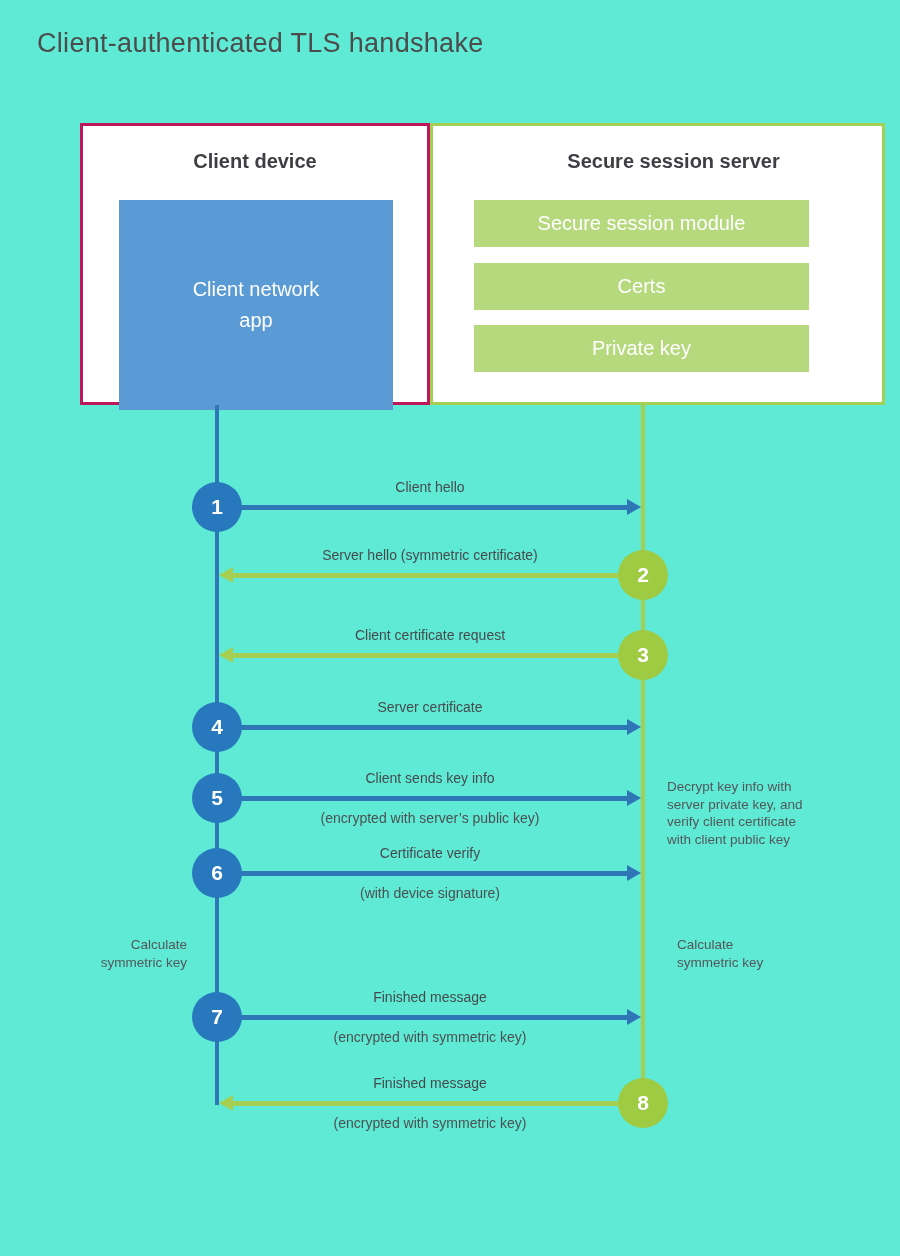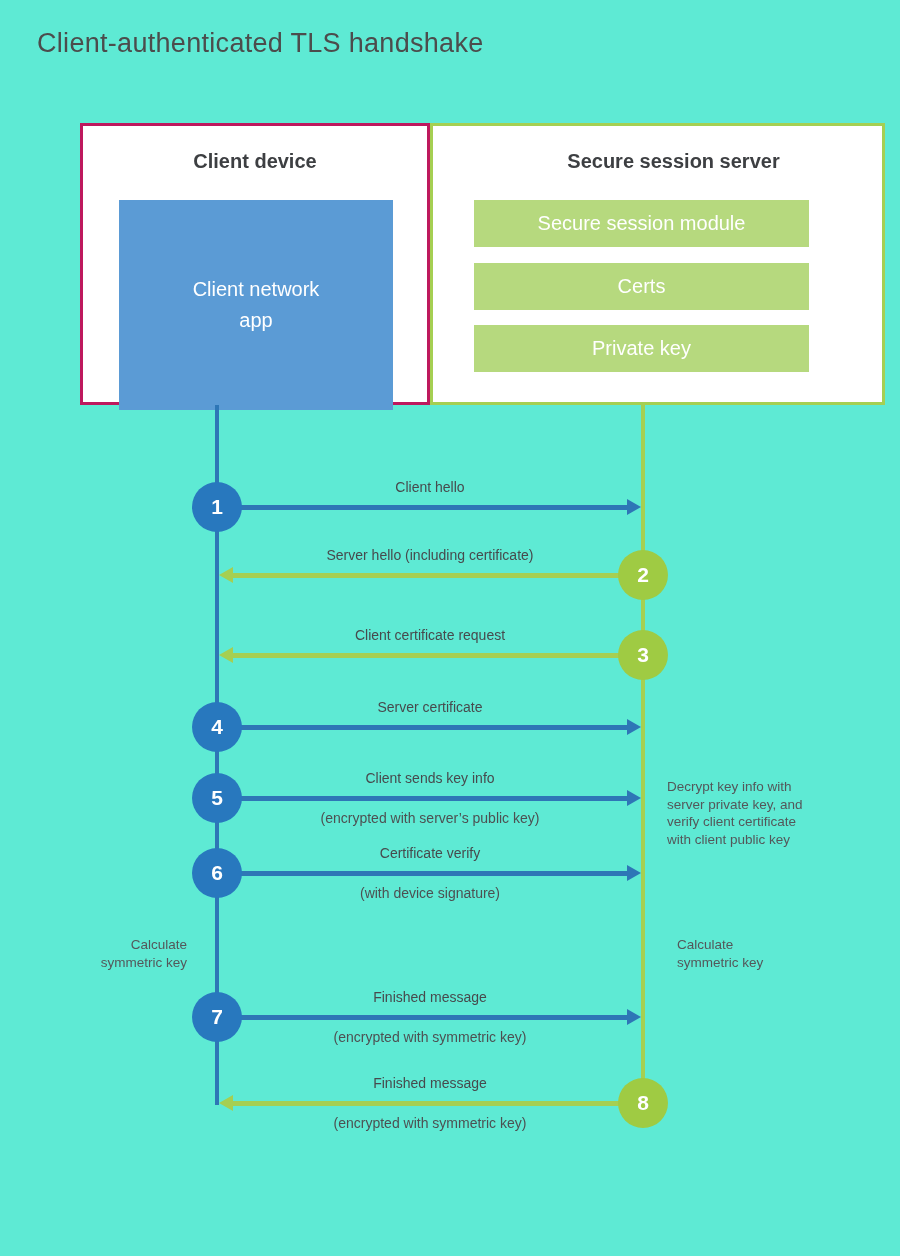--- a/index.html
+++ b/index.html
@@ -82,21 +82,21 @@
   <div class="lifeline green"></div>
 
   <div>
     <div class="lbl" style="top:474px">Client hello</div>
     <div class="shaft blue" style="top:505px"></div>
     <div class="head right" style="top:499px"></div>
     <div class="circle blue" style="top:482px">1</div>
   </div>
 
   <div>
-    <div class="lbl" style="top:542px">Server hello (including certificate)</div>
+    <div class="lbl" style="top:542px">Server hello (symmetric certificate)</div>
     <div class="shaft green" style="top:573px"></div>
     <div class="head left" style="top:567px"></div>
     <div class="circle green" style="top:550px">2</div>
   </div>
 
   <div>
     <div class="lbl" style="top:622px">Client certificate request</div>
     <div class="shaft green" style="top:653px"></div>
     <div class="head left" style="top:647px"></div>
     <div class="circle green" style="top:630px">3</div>

